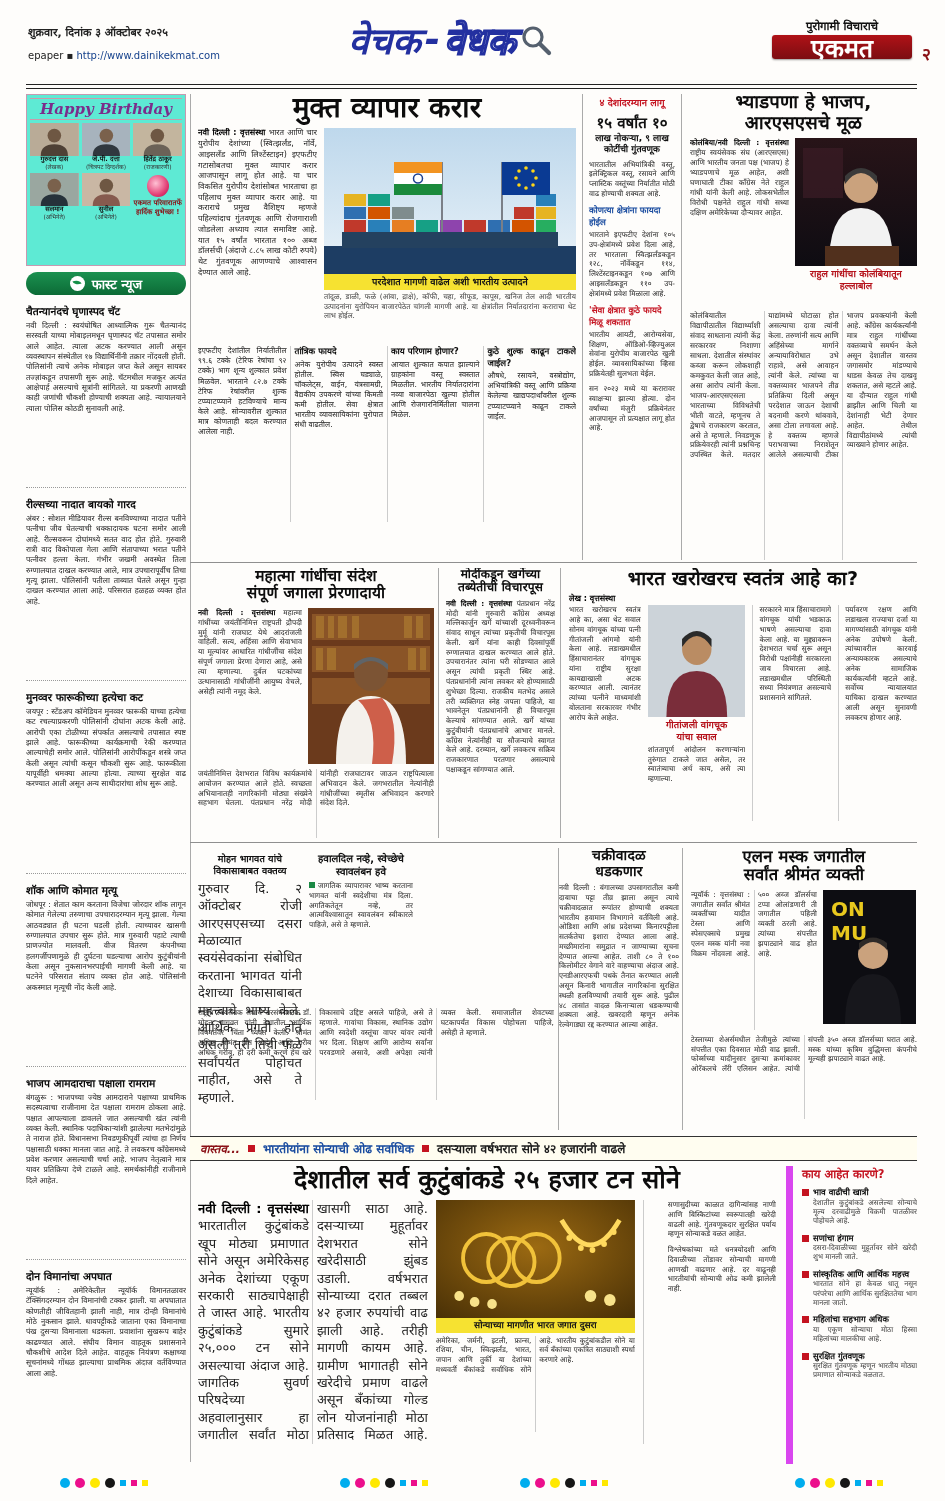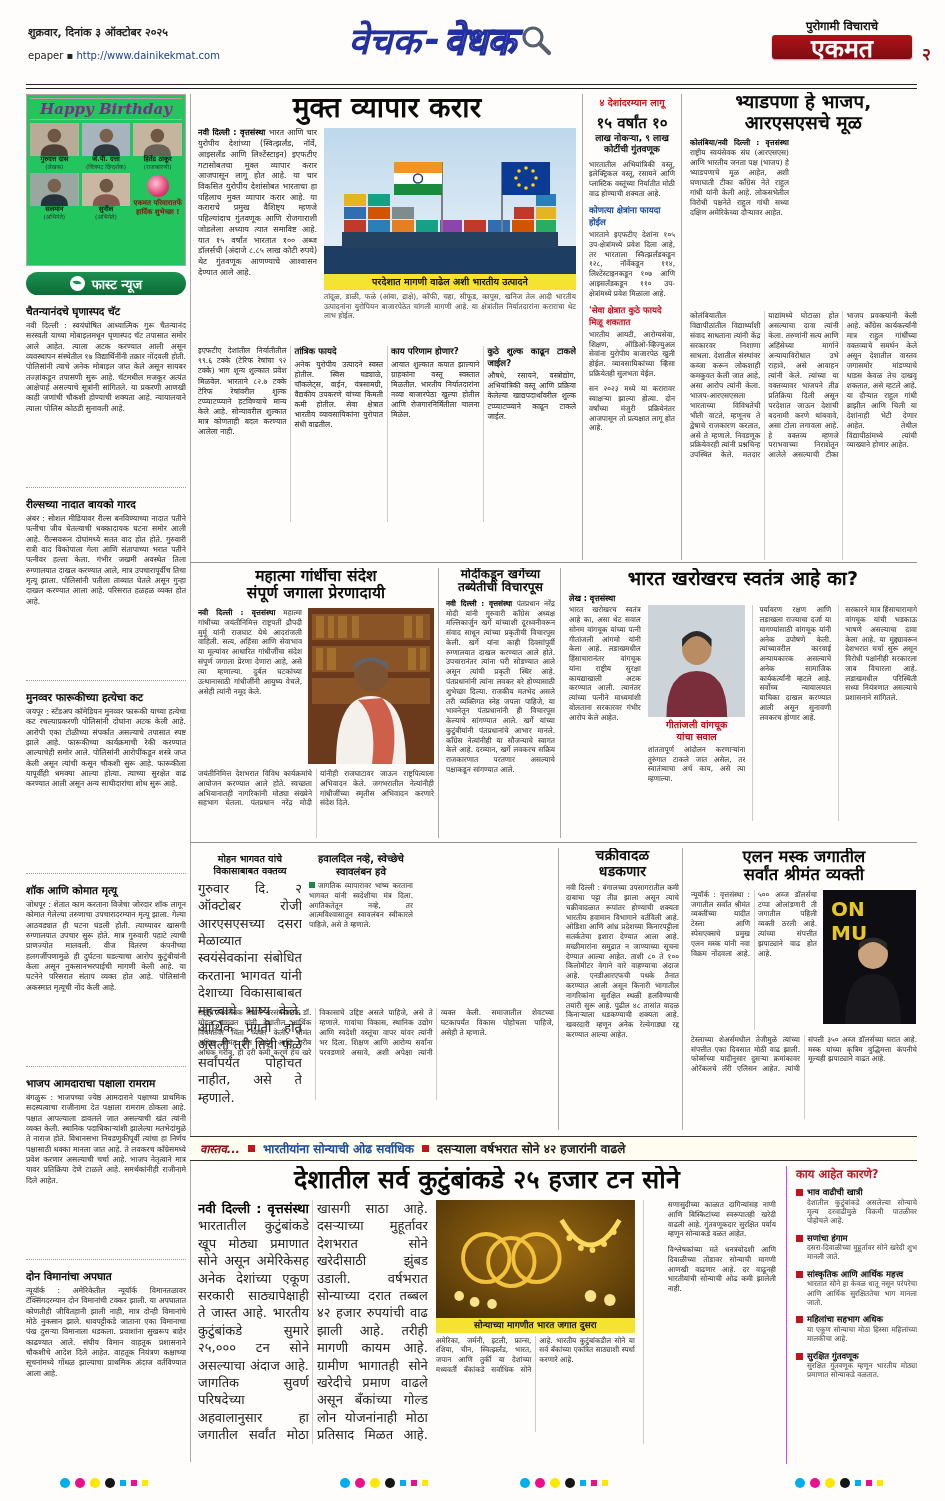--- a/index.html
+++ b/index.html
@@ -26,21 +26,21 @@
   .epaper-line{font-size:10px;color:#222;}
   .masthead{display:flex;align-items:center;justify-content:center;gap:4px;
             font-size:37px;font-weight:bold;font-style:italic;color:#2330a0;}
   .masthead .outline{color:#ffffff;-webkit-text-stroke:1.6px #2330a0;}
   .tagline{font-size:11.5px;font-weight:bold;color:#111;text-align:center;}
   .brand-box{background:linear-gradient(#b01217,#7c0d12);color:#fff;font-size:25px;font-weight:bold;
              display:flex;align-items:center;justify-content:center;border-radius:3px;box-shadow:0 1px 2px rgba(0,0,0,.4);}
   .page-num{font-size:17px;font-weight:bold;color:#8a1015;}
   .header-rule{border-top:1.6px solid #222;border-bottom:.7px solid #222;height:3px;}
   
-  .bd-box{border:1px solid #c79ab0;background:#22c55e;padding:3px;box-sizing:border-box;}
+  .bd-box{border:1px solid #c79ab0;background:#5eead4;padding:3px;box-sizing:border-box;}
   .bd-title{font-family:"DejaVu Serif","Liberation Serif",serif;font-style:italic;font-weight:bold;
             color:#7b2d8b;font-size:15px;text-align:center;border-top:1px solid #c9a;border-bottom:1px solid #c9a;padding:1px 0;}
   .bd-grid{display:grid;grid-template-columns:repeat(3,1fr);gap:3px;margin-top:3px;}
   .bd-photo{height:33px;background:#c8beb2;overflow:hidden;}
   .bd-photo svg{display:block;width:100%;height:100%;}
   .bd-name{font-size:6.6px;font-weight:bold;text-align:center;line-height:1.15;}
   .bd-role{font-size:6px;text-align:center;color:#333;line-height:1.1;}
   .bd-greet{font-size:7px;font-weight:bold;color:#8a1015;text-align:center;line-height:1.25;}
   .rose{width:22px;height:22px;border-radius:50%;margin:0 auto 2px auto;
         background:radial-gradient(circle at 40% 38%,#ffc1d4,#e0356e 65%,#a3124a);}
@@ -296,20 +296,39 @@
   <div class="abs" style="left:690px;top:92px;width:227px;height:468px;overflow:hidden;">
     <div class="headline" style="font-size:18.5px;">
       <div>भ्याडपणा हे भाजप,</div>
       <div>आरएसएसचे मूळ</div>
     </div>
     <div style="display:flex;gap:6px;margin-top:5px;height:168px;">
       <div class="body-txt" style="width:99px;font-size:7.4px;height:168px;">
         <span class="dateline">कोलंबिया/नवी दिल्ली : वृत्तसंस्था</span>
         <span>राष्ट्रीय स्वयंसेवक संघ (आरएसएस) आणि भारतीय जनता पक्ष (भाजप) हे भ्याडपणाचे मूळ आहेत, अशी घणाघाती टीका काँग्रेस नेते राहुल गांधी यांनी केली आहे. लोकसभेतील विरोधी पक्षनेते राहुल गांधी सध्या दक्षिण अमेरिकेच्या दौऱ्यावर आहेत.</span>
       </div>
+      <div style="width:122px;">
+        <div class="photo" style="height:128px;">
+          <svg viewBox="0 0 122 128" preserveAspectRatio="none">
+            <defs>
+                <linearGradient id="rg" x1="0" y1="0" x2="0" y2="1">
+                  <stop offset="0" stop-color="#281418"></stop>
+                  <stop offset="1" stop-color="#0e0c12"></stop>
+                </linearGradient>
+              </defs>
+            <rect width="122" height="128" fill="url(#rg)"></rect>
+            <rect x="8" y="10" width="40" height="50" fill="#3c1d26" opacity=".7"></rect>
+            <circle cx="66" cy="48" r="17" fill="#caa27d"></circle>
+            <path d="M50 46 Q66 24 82 46 L82 38 Q66 22 50 38 Z" fill="#3a3a3a"></path>
+            <path d="M34 128 Q34 70 66 70 Q98 70 98 128 Z" fill="#f2f2f2"></path>
+            <rect x="30" y="108" width="74" height="20" fill="#51301d"></rect>
+          </svg>
+        </div>
+        <div class="red-cap">राहुल गांधींचा कोलंबियातून हल्लाबोल</div>
+      </div>
     </div>
     <div class="cols3 body-txt" style="font-size:7.4px;margin-top:5px;height:252px;">कोलंबियातील विद्यापीठातील विद्यार्थ्यांशी संवाद साधताना त्यांनी केंद्र सरकारवर निशाणा साधला. देशातील संस्थांवर कब्जा करून लोकशाही कमकुवत केली जात आहे, असा आरोप त्यांनी केला. भाजप-आरएसएसला भारताच्या विविधतेची भीती वाटते, म्हणूनच ते द्वेषाचे राजकारण करतात, असे ते म्हणाले. निवडणूक प्रक्रियेवरही त्यांनी प्रश्नचिन्ह उपस्थित केले. मतदार याद्यांमध्ये घोटाळा होत असल्याचा दावा त्यांनी केला. तरुणांनी सत्य आणि अहिंसेच्या मार्गाने अन्यायाविरोधात उभे राहावे, असे आवाहन त्यांनी केले. त्यांच्या या वक्तव्यावर भाजपने तीव्र प्रतिक्रिया दिली असून परदेशात जाऊन देशाची बदनामी करणे थांबवावे, असा टोला लगावला आहे. हे वक्तव्य म्हणजे पराभवाच्या निराशेतून आलेले असल्याची टीका भाजप प्रवक्त्यांनी केली आहे. काँग्रेस कार्यकर्त्यांनी मात्र राहुल गांधींच्या वक्तव्याचे समर्थन केले असून देशातील वास्तव जगासमोर मांडण्याचे धाडस केवळ तेच दाखवू शकतात, असे म्हटले आहे. या दौऱ्यात राहुल गांधी ब्राझील आणि चिली या देशांनाही भेटी देणार आहेत. तेथील विद्यापीठांमध्ये त्यांची व्याख्याने होणार आहेत.</div>
   </div>
 
   <div class="abs hline" style="left:190px;top:562px;width:727px;"></div>
 
   <div class="abs" style="left:198px;top:568px;width:236px;height:270px;overflow:hidden;">
     <div class="headline" style="font-size:15.5px;">
       <div>महात्मा गांधींचा संदेश</div>
       <div>संपूर्ण जगाला प्रेरणादायी</div>
@@ -373,22 +392,22 @@
             <path d="M37 42 Q53 20 69 42 L69 34 Q53 18 37 34 Z" fill="#2a2a2a"></path>
             <path d="M20 112 Q20 66 53 66 Q86 66 86 112 Z" fill="#7a2d3a"></path>
           </svg>
         </div>
         <div class="red-cap">
           <div>गीतांजली वांगचूक</div>
           <div>यांचा सवाल</div>
         </div>
         <div class="body-txt" style="font-size:7.2px;margin-top:2px;">शांततापूर्ण आंदोलन करणाऱ्यांना तुरुंगात टाकले जात असेल, तर स्वातंत्र्याचा अर्थ काय, असे त्या म्हणाल्या.</div>
       </div>
+      <div class="body-txt" style="width:78px;font-size:7.3px;border-left:1px solid #ccc;padding-left:6px;">सरकारने मात्र हिंसाचारामागे वांगचूक यांची भडकाऊ भाषणे असल्याचा दावा केला आहे. या मुद्द्यावरून देशभरात चर्चा सुरू असून विरोधी पक्षांनीही सरकारला जाब विचारला आहे. लडाखमधील परिस्थिती सध्या नियंत्रणात असल्याचे प्रशासनाने सांगितले.</div>
       <div class="body-txt" style="width:78px;font-size:7.3px;border-left:1px solid #ccc;padding-left:6px;">पर्यावरण रक्षण आणि लडाखला राज्याचा दर्जा या मागण्यांसाठी वांगचूक यांनी अनेक उपोषणे केली. त्यांच्यावरील कारवाई अन्यायकारक असल्याचे अनेक सामाजिक कार्यकर्त्यांनी म्हटले आहे. सर्वोच्च न्यायालयात याचिका दाखल करण्यात आली असून सुनावणी लवकरच होणार आहे.</div>
-      <div class="body-txt" style="width:78px;font-size:7.3px;border-left:1px solid #ccc;padding-left:6px;">सरकारने मात्र हिंसाचारामागे वांगचूक यांची भडकाऊ भाषणे असल्याचा दावा केला आहे. या मुद्द्यावरून देशभरात चर्चा सुरू असून विरोधी पक्षांनीही सरकारला जाब विचारला आहे. लडाखमधील परिस्थिती सध्या नियंत्रणात असल्याचे प्रशासनाने सांगितले.</div>
     </div>
   </div>
 
   <div class="abs hline" style="left:190px;top:842px;width:727px;"></div>
 
   <div class="abs" style="left:198px;top:848px;width:356px;height:282px;overflow:hidden;">
     <div style="display:flex;gap:7px;margin-top:5px;height:150px;">
       <div style="width:104px;">
         <div style="font-size:9.5px;font-weight:bold;text-align:center;line-height:1.25;margin-bottom:3px;">मोहन भागवत यांचे विकासाबाबत वक्तव्य</div>
         <div class="body-txt" style="font-size:13px;">गुरुवार दि. २ ऑक्टोबर रोजी आरएसएसच्या दसरा मेळाव्यात स्वयंसेवकांना संबोधित करताना भागवत यांनी देशाच्या विकासाबाबत महत्त्वाचे भाष्य केले. आर्थिक प्रगती होत असली तरी तिची फळे सर्वांपर्यंत पोहोचत नाहीत, असे ते म्हणाले.</div>
@@ -396,21 +415,21 @@
       <div style="width:104px;">
         <div style="font-size:10px;font-weight:bold;text-align:center;line-height:1.25;margin-bottom:3px;">हवालदिल नव्हे, स्वेच्छेचे स्वावलंबन हवे</div>
         <div class="body-txt" style="font-size:7.3px;">
           <span class="green-sq"></span><span>जागतिक व्यापारावर भाष्य करताना भागवत यांनी स्वदेशीचा मंत्र दिला. अगतिकतेतून नव्हे, तर आत्मविश्वासातून स्वावलंबन स्वीकारले पाहिजे, असे ते म्हणाले.</span>
         </div>
       </div>
     </div>
     <div class="cols3 body-txt" style="font-size:7.4px;margin-top:5px;height:92px;">राष्ट्रीय स्वयंसेवक संघाचे सरसंघचालक डॉ. मोहन भागवत यांनी देशातील आर्थिक विषमतेवर चिंता व्यक्त केली. श्रीमंत अधिक श्रीमंत होत आहेत आणि गरीब अधिक गरीब, ही दरी कमी करणे हेच खरे विकासाचे उद्दिष्ट असले पाहिजे, असे ते म्हणाले. गावांचा विकास, स्थानिक उद्योग आणि स्वदेशी वस्तूंचा वापर यांवर त्यांनी भर दिला. शिक्षण आणि आरोग्य सर्वांना परवडणारे असावे, अशी अपेक्षा त्यांनी व्यक्त केली. समाजातील शेवटच्या घटकापर्यंत विकास पोहोचला पाहिजे, असेही ते म्हणाले.</div>
   </div>
 
-  <div class="abs" style="left:558px;top:848px;width:121px;height:282px;border-left:1px solid #aaa;padding-left:7px;box-sizing:border-box;overflow:hidden;">
+  <div class="abs" style="left:558px;top:848px;width:121px;height:282px;border-left:1px solid #aaa;box-sizing:border-box;overflow:hidden;">
     <div class="headline" style="font-size:14px;">
       <div>चक्रीवादळ</div>
       <div>धडकणार</div>
     </div>
     <div class="body-txt" style="font-size:7.3px;margin-top:4px;height:238px;">नवी दिल्ली : बंगालच्या उपसागरातील कमी दाबाचा पट्टा तीव्र झाला असून त्याचे चक्रीवादळात रूपांतर होण्याची शक्यता भारतीय हवामान विभागाने वर्तविली आहे. ओडिशा आणि आंध्र प्रदेशच्या किनारपट्टीला सतर्कतेचा इशारा देण्यात आला आहे. मच्छीमारांना समुद्रात न जाण्याच्या सूचना देण्यात आल्या आहेत. ताशी ८० ते १०० किलोमीटर वेगाने वारे वाहण्याचा अंदाज आहे. एनडीआरएफची पथके तैनात करण्यात आली असून किनारी भागातील नागरिकांना सुरक्षित स्थळी हलविण्याची तयारी सुरू आहे. पुढील ४८ तासांत वादळ किनाऱ्याला धडकण्याची शक्यता आहे. खबरदारी म्हणून अनेक रेल्वेगाड्या रद्द करण्यात आल्या आहेत.</div>
   </div>
 
   <div class="abs" style="left:682px;top:848px;width:235px;height:282px;border-left:1px solid #aaa;padding-left:8px;box-sizing:border-box;overflow:hidden;">
     <div class="headline" style="font-size:16.5px;">
       <div>एलन मस्क जगातील</div>
@@ -435,21 +454,21 @@
   <div class="abs strip" style="left:190px;top:1136px;width:727px;height:25px;">
     <span class="strip-label">वास्तव...</span>
     <span class="red-sq" style="margin-top:0;"></span>
     <span class="strip-blue">भारतीयांना सोन्याची ओढ सर्वाधिक</span>
     <span class="red-sq" style="margin-top:0;"></span>
     <span class="strip-dark">दसऱ्याला वर्षभरात सोने ४२ हजारांनी वाढले</span>
   </div>
 
   <div class="abs" style="left:198px;top:1166px;width:719px;height:298px;overflow:hidden;">
 
-    <div class="abs" style="right:0;top:0;width:131px;height:298px;border-left:1px solid #d946ef;padding-left:9px;box-sizing:border-box;">
+    <div class="abs" style="right:0;top:0;width:131px;height:298px;border-left:7px solid #d946ef;padding-left:9px;box-sizing:border-box;">
       <div style="color:#c41320;font-weight:bold;font-size:11.5px;margin-bottom:6px;">काय आहेत कारणे?</div>
       <div class="reason">
         <span class="red-sq"></span>
         <div>
             <div class="reason-label">भाव वाढीची खात्री</div>
         <div class="reason-text">देशातील कुटुंबांकडे असलेल्या सोन्याचे मूल्य दरवाढीमुळे विक्रमी पातळीवर पोहोचले आहे.</div>
           </div>
       </div>
       <div class="reason">
         <span class="red-sq"></span>

